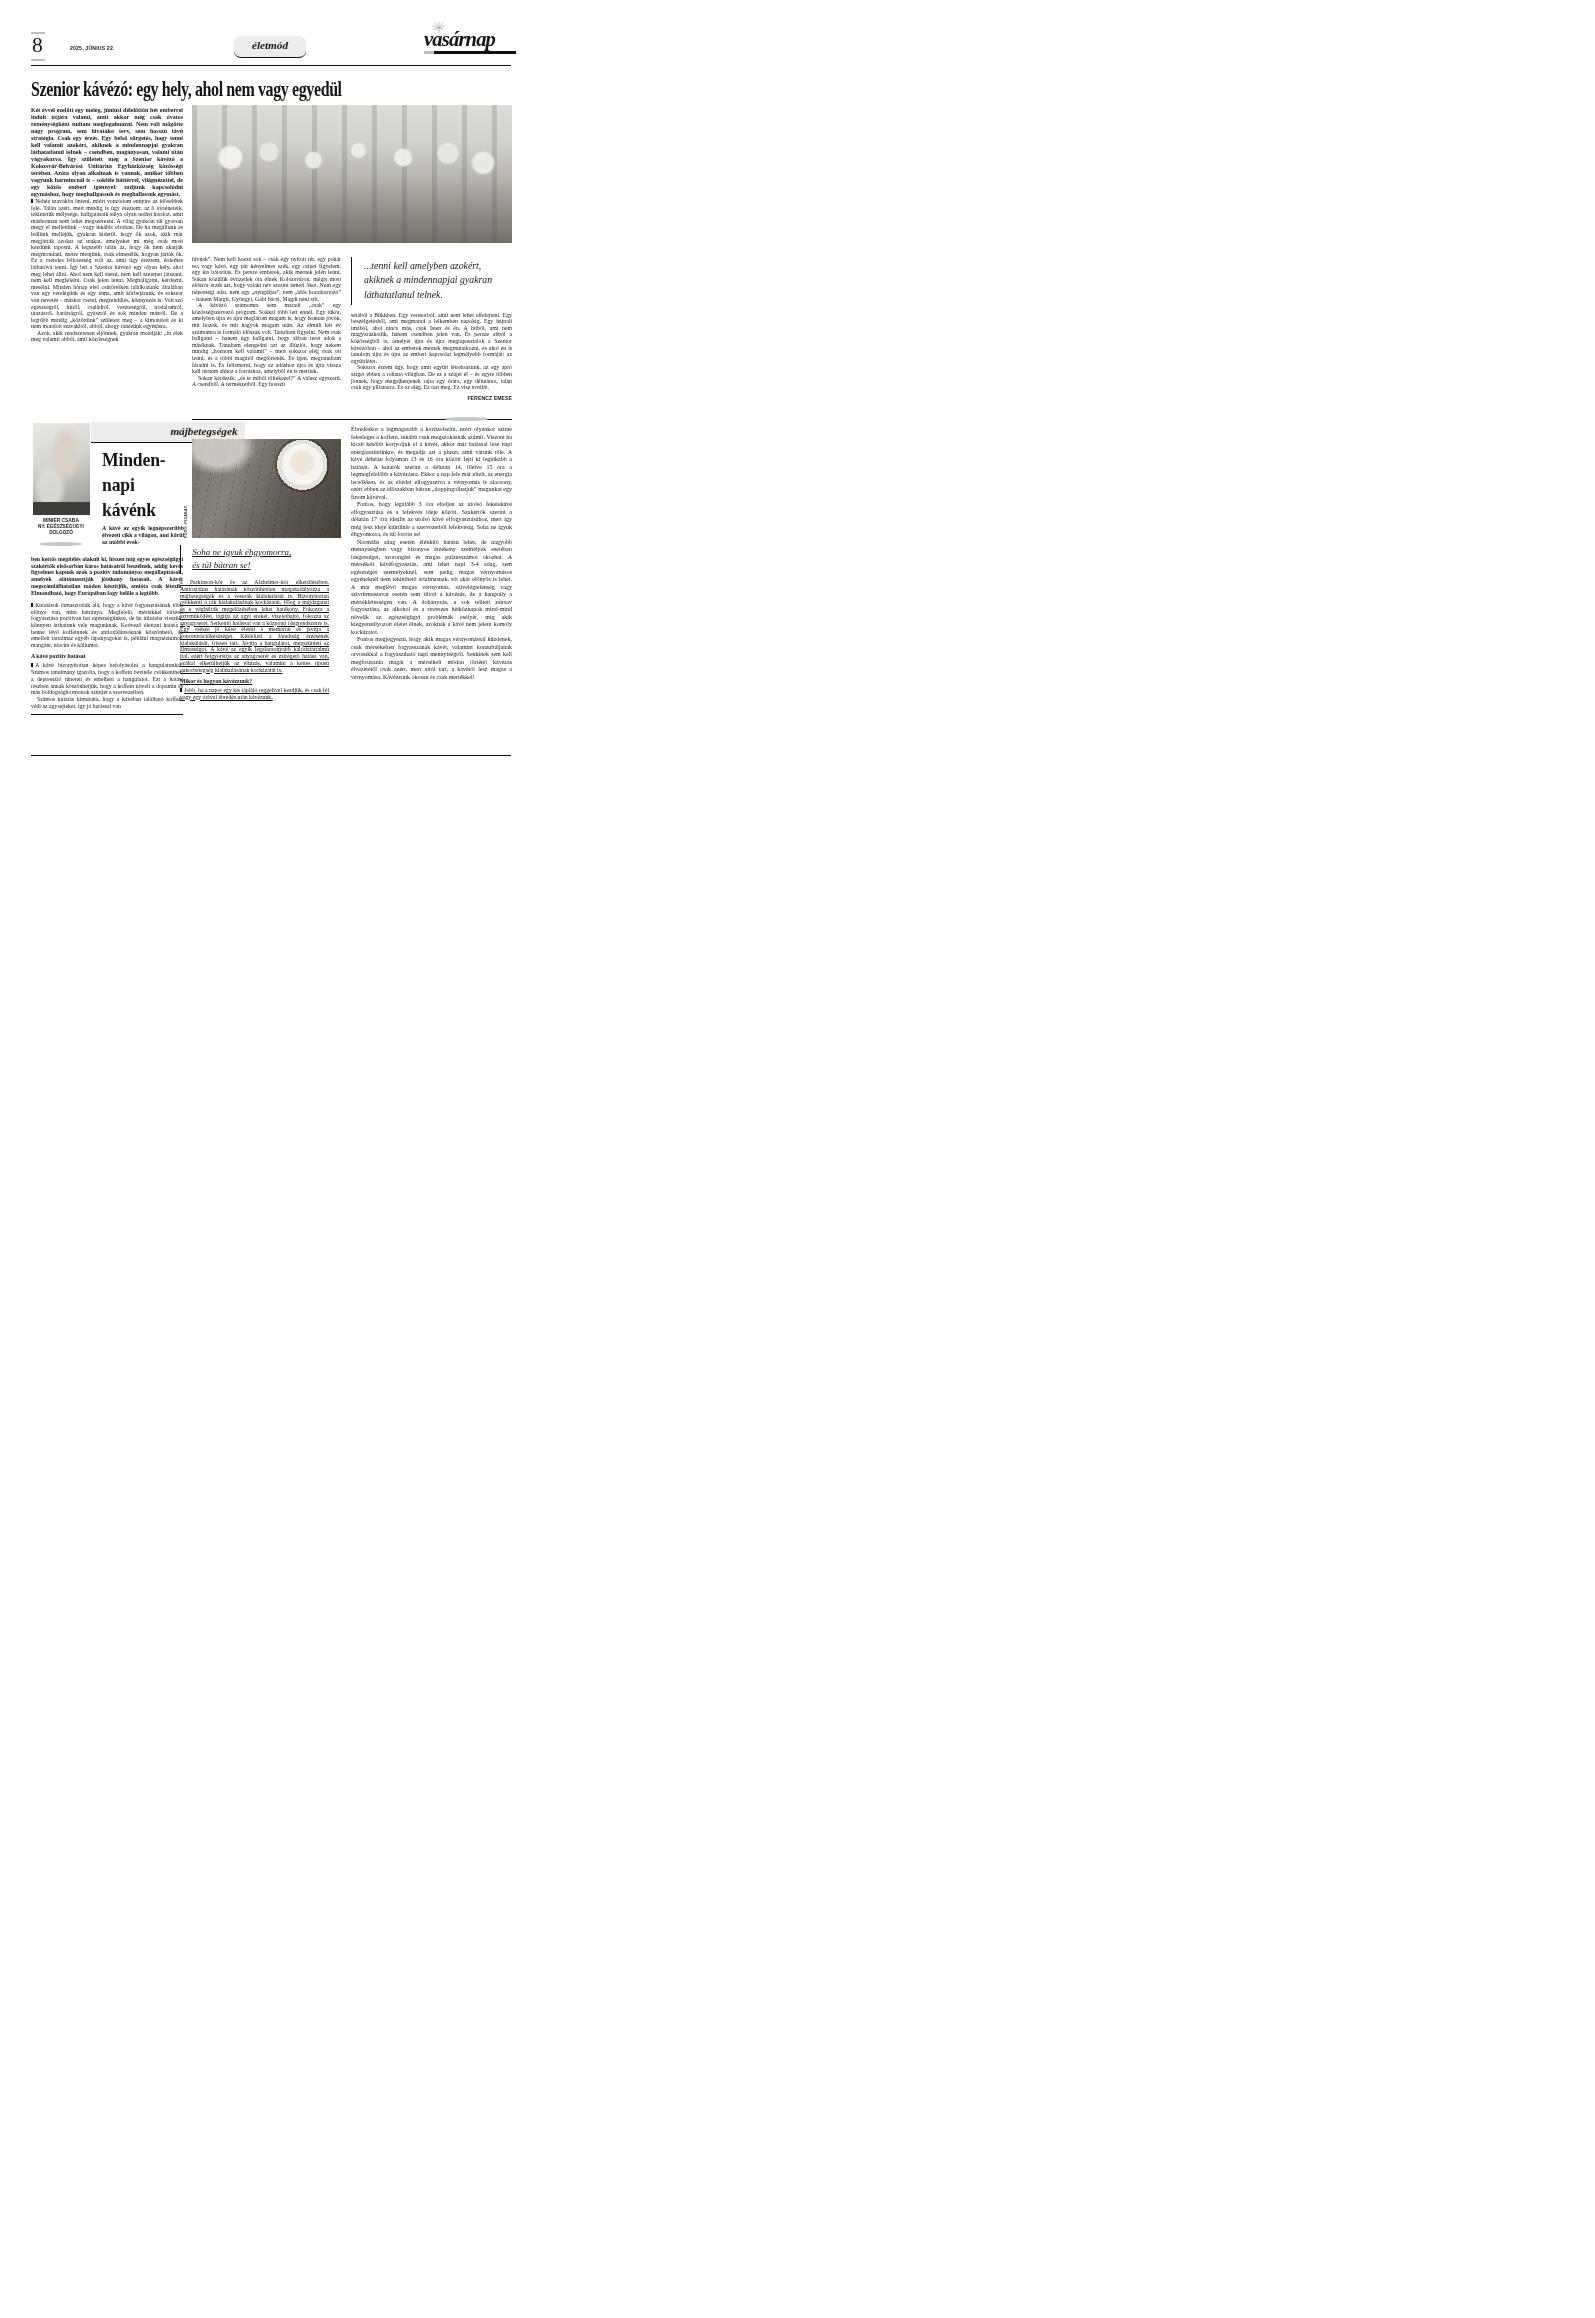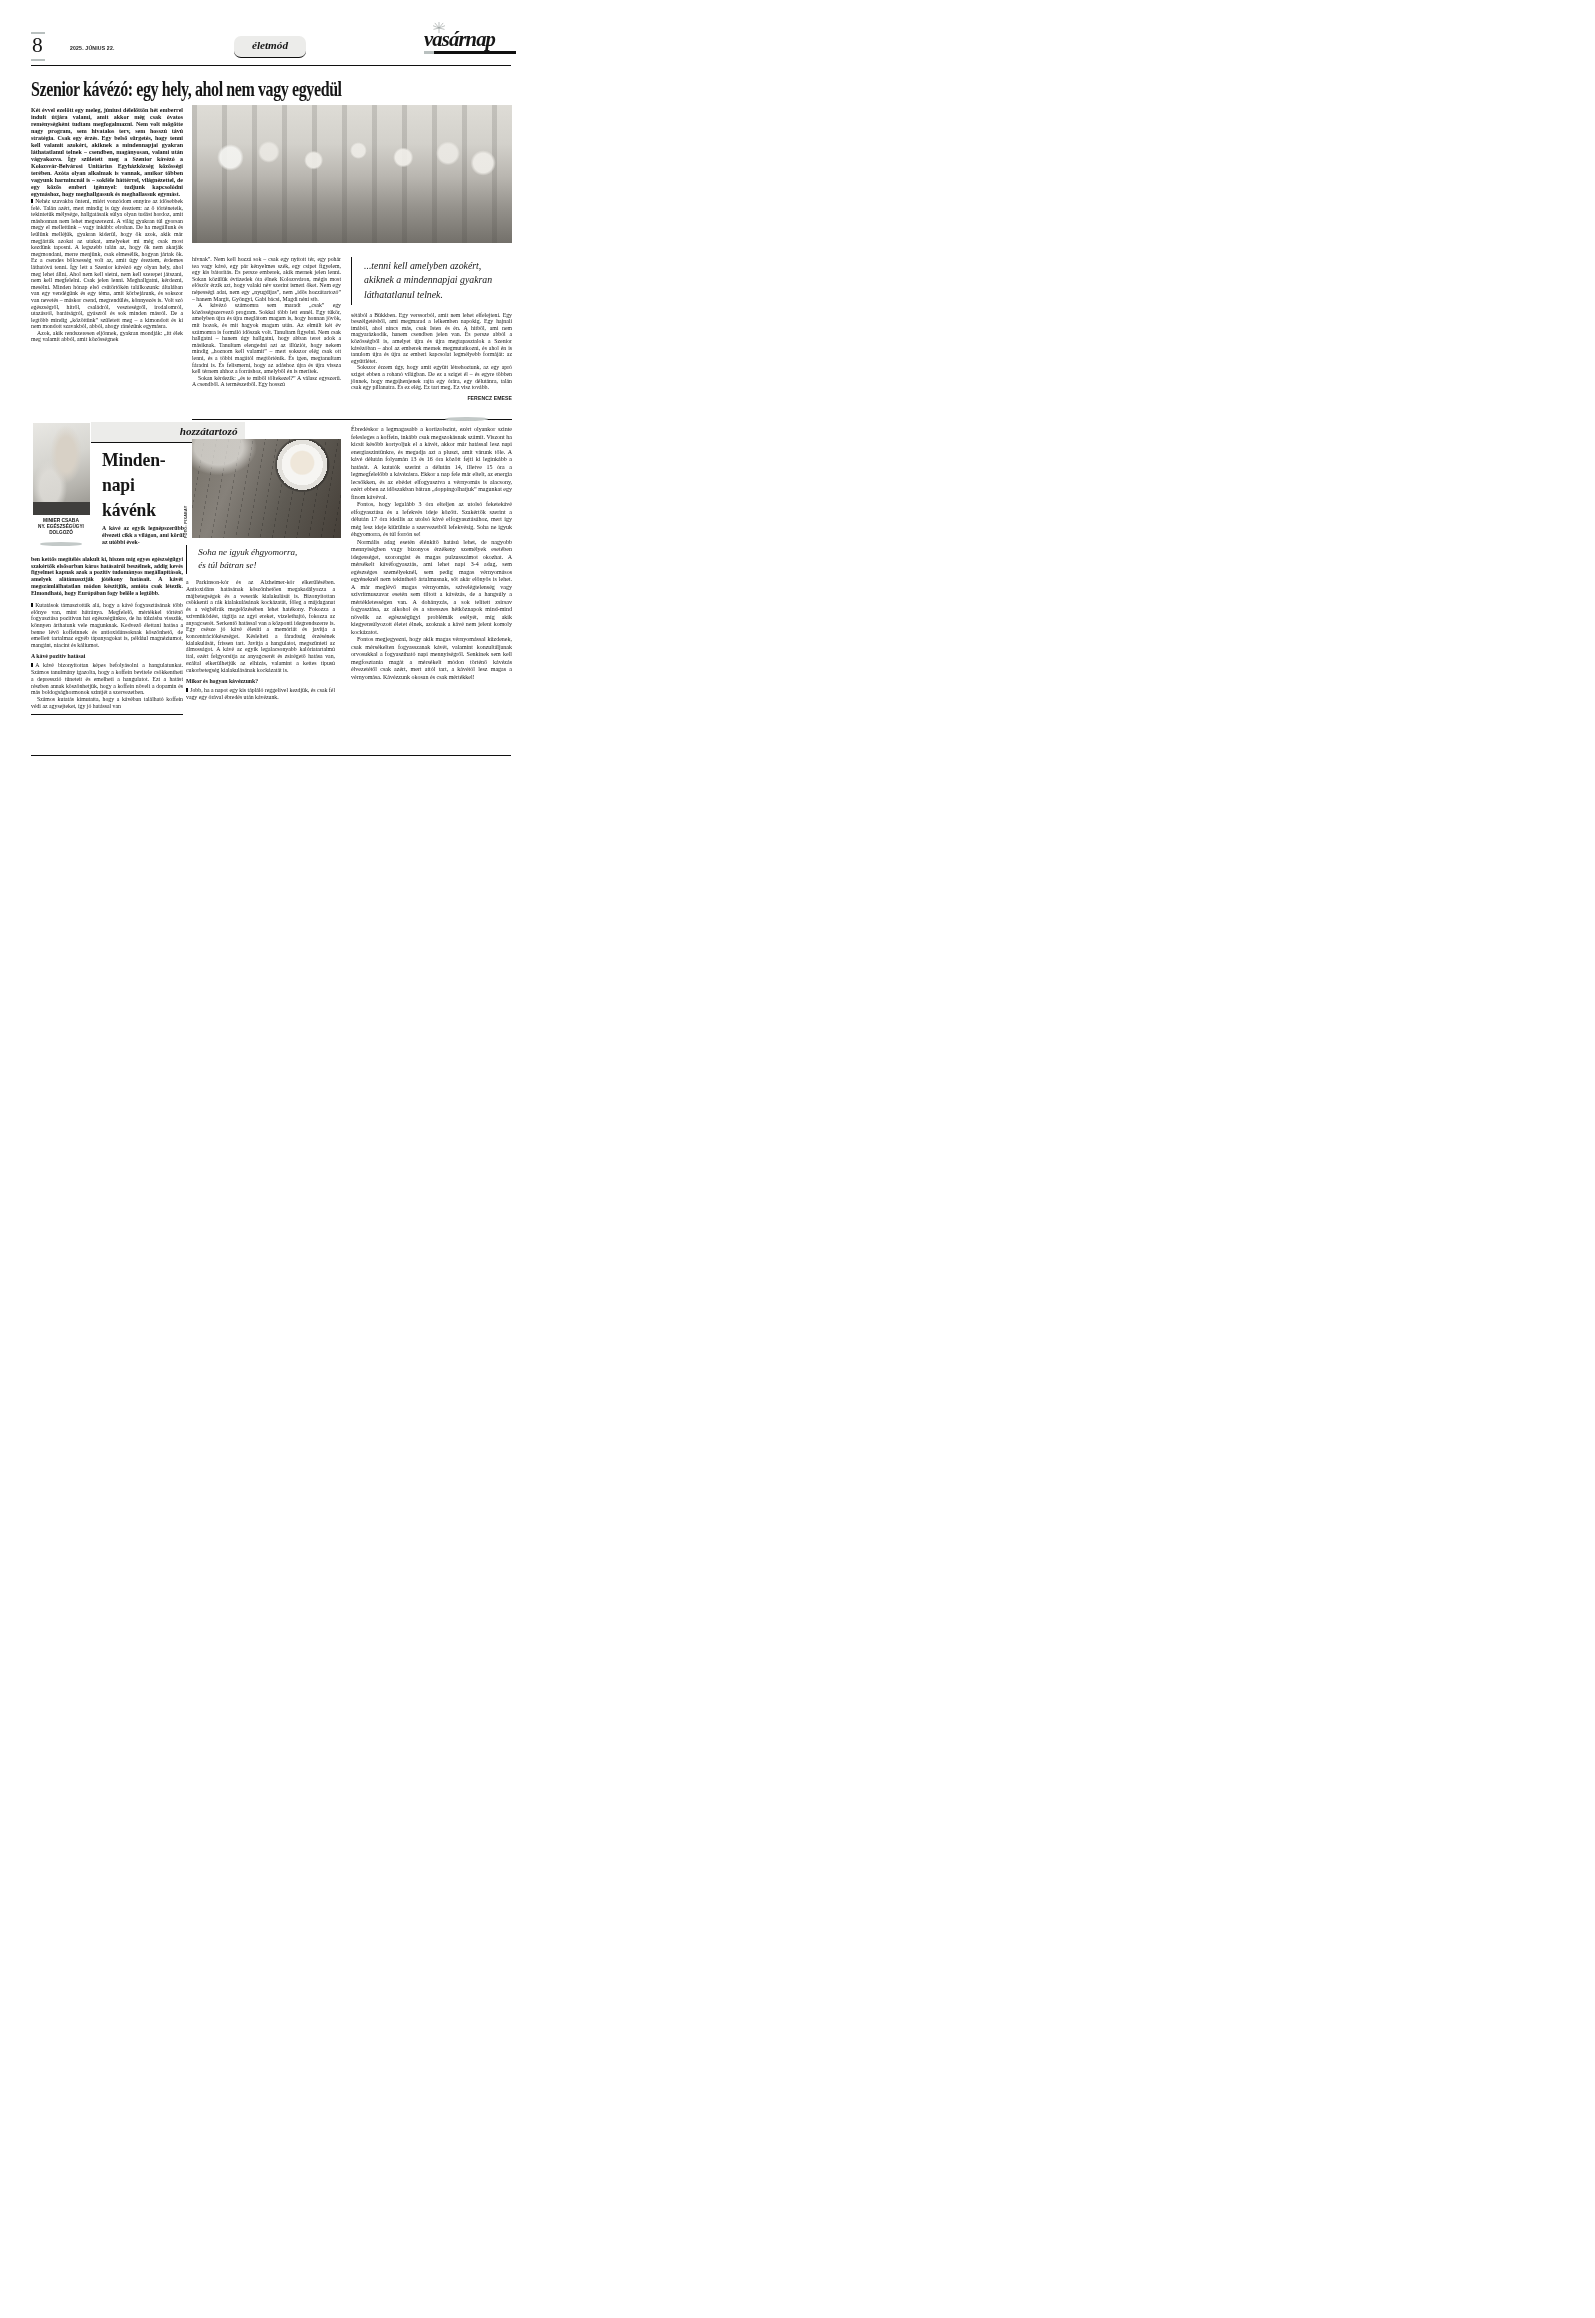--- a/index.html
+++ b/index.html
@@ -79,21 +79,21 @@
   .coffee{position:absolute;left:192px;top:439px;width:149px;height:99px;
       background:
         radial-gradient(circle at 74% 24%, #efe7da 0 8.5%, transparent 9.5%),
         radial-gradient(circle at 74% 26%, #f6f5f2 0 15.5%, #e3e1dc 15.5% 19%, rgba(20,20,20,.35) 19% 20%, transparent 21%),
         radial-gradient(ellipse at 18% 8%, rgba(233,231,226,.7) 0 14%, transparent 22%),
         repeating-linear-gradient(100deg, rgba(0,0,0,.20) 0 0.5px, transparent 0.5px 12px),
         linear-gradient(115deg,#777269 0%,#86817a 30%,#5f5b54 62%,#453f38 100%);}
   .photo-credit{position:absolute;left:184px;top:480px;height:58px;
       writing-mode:vertical-rl;transform:rotate(180deg);
       font:bold 3.7px "Liberation Sans",sans-serif;letter-spacing:0.3px;color:#1d1d1d;}
-  .h-col2{left:186px;top:545px;width:149px;}
+  .h-col2{left:180px;top:545px;width:149px;text-decoration:underline;}
   .h-quote{border-left:1.4px solid #101010;padding:0.9px 0 1.9px 11.2px;margin:0 0 5.6px 0;
            font:italic 9px/13px "Liberation Serif",serif;text-align:left;}
   .h-col3{left:351px;top:426px;width:161px;}
   .h-col3 p{font-size:6px;line-height:7.5px;}
   .bottom-rule{position:absolute;left:31px;top:755px;width:480px;height:0.9px;background:#101010;}
 </style>
 </head>
 <body>
 
 <div id="page">
@@ -148,21 +148,21 @@
     <div class="pullquote">...tenni kell amelyben azokért, akiknek a mindennapjai gyakran láthatatlanul telnek.</div>
     <p>sétából a Bükkben. Egy verssorból, amit nem lehet elfelejteni. Egy beszélgetésből, ami megmarad a lelkemben napokig. Egy hajnali imából, ahol nincs más, csak Isten és én. A hitből, ami nem magyarázkodik, hanem csendben jelen van. És persze abból a közösségből is, amelyet újra és újra megtapasztalok a Szenior kávézóban – ahol az emberek mernek megmutatkozni, és ahol én is tanulom újra és újra az emberi kapcsolat legmélyebb formáját: az együttlétet.</p>
     <p class="indent">Sokszor érzem úgy, hogy amit együtt létrehoztunk, az egy apró sziget ebben a rohanó világban. De ez a sziget él – és egyre többen jönnek, hogy megpihenjenek rajta egy órára, egy délutánra, talán csak egy pillanatra. És ez elég. Ez tart meg. Ez visz tovább.</p>
     <div class="byline">FERENCZ EMESE</div>
   </div>
 
   <div class="m-divider"></div>
   <div class="ellipse" style="left:445px;top:417px;width:43px;height:4.2px;"></div>
 
   <div class="h-label-box">
-    <span>hozzátartozó</span>
+    <span>májbetegségek</span>
   </div>
 
   <div class="portrait"></div>
   <div class="author">
     <div>MINIER CSABA</div>
     <div class="role">NY. EGÉSZSÉGÜGYI</div>
     <div class="role">DOLGOZÓ</div>
   </div>
   <div class="ellipse" style="left:40px;top:542px;width:42px;height:3.7px;"></div>
 

